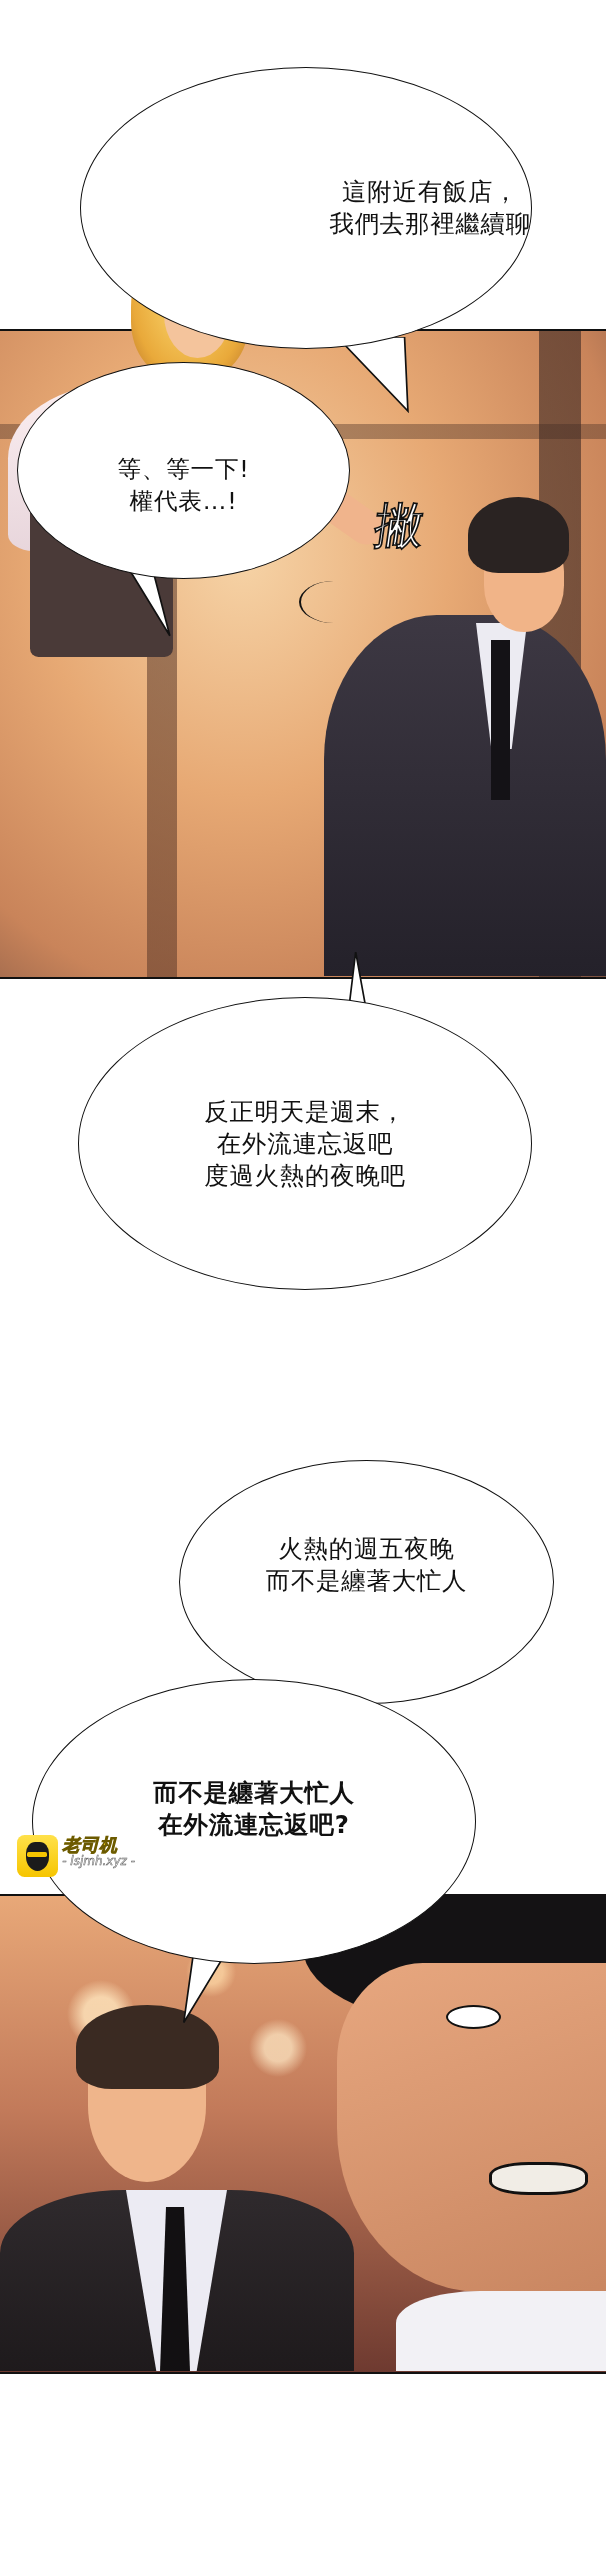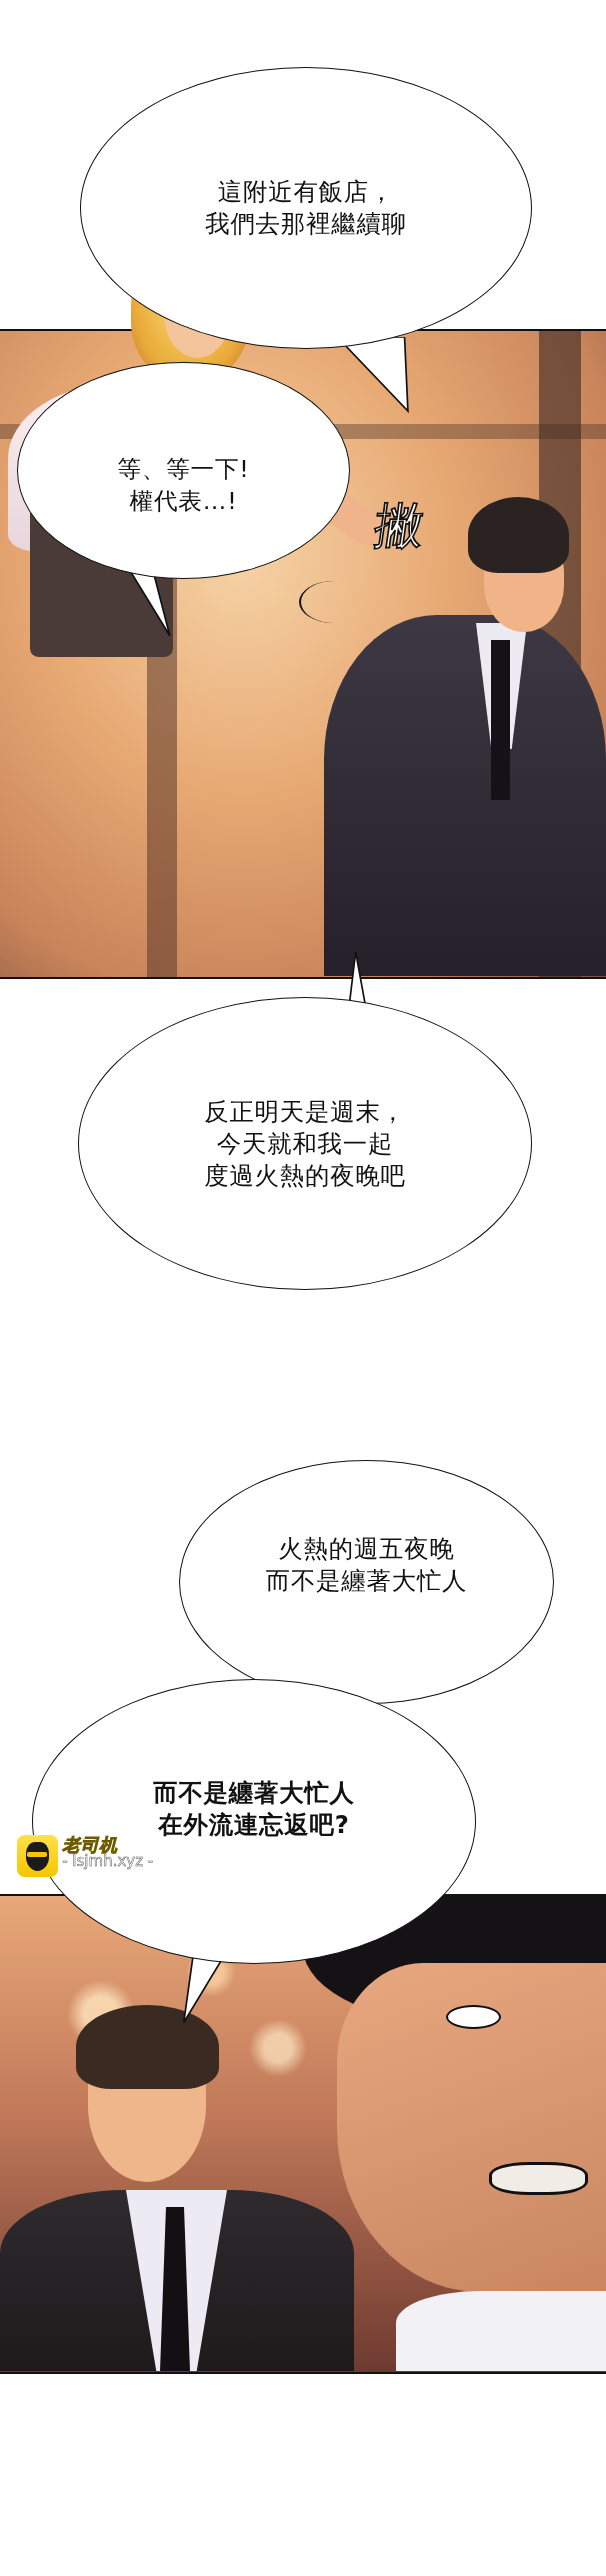--- a/index.html
+++ b/index.html
@@ -39,37 +39,37 @@
   .man3-hair { left: 303px; top: 1894px; width: 303px; height: 135px; background: #141214; border-radius: 0 0 40% 60%; }
   .man3-face { left: 337px; top: 1963px; width: 286px; height: 362px; border-radius: 30% 0 0 50%; background: linear-gradient(160deg,#e7a77f,#c98661); }
   .man3-eye { left: 446px; top: 2005px; width: 51px; height: 20px; border-radius: 50%; background: #fff; border: 2.5px solid #111; }
   .man3-mouth { left: 489px; top: 2162px; width: 93px; height: 27px; border-radius: 40%; background: #f1ede6; border: 3.4px solid #111; }
   .man3-collar { left: 396px; top: 2291px; width: 211px; height: 84px; background: #f2f1f5; border-radius: 40% 0 0 0; }
 
   
   .bubble { position: absolute; background: #fff; border: 1.7px solid #111; border-radius: 50%; display: flex; align-items: center; justify-content: center; text-align: center; box-sizing: border-box; z-index: 3; }
   .bubble .txt { font-size: 24.4px; line-height: 32px; color: #111; white-space: pre-line; letter-spacing: 0.8px; }
   .tail { position: absolute; z-index: 2; }
-  #b1 { left: 80px; top: 67px; width: 452px; height: 282px; }
+  #b1 { left: 80px; top: 67px; width: 452px; height: 282px; justify-content: flex-end; }
   #b2 { left: 17px; top: 362px; width: 333px; height: 217px; }
   #b3 { left: 78px; top: 997px; width: 454px; height: 293px; }
   #b4 { left: 179px; top: 1460px; width: 375px; height: 244px; }
   #b5 { left: 32px; top: 1679px; width: 444px; height: 285px; font-weight: bold; }
   #b2 .txt { font-size: 23.6px; margin-top: 28px; }
   .sfx { position: absolute; left: 375px; top: 493px; font-size: 49px; color: #fff; -webkit-text-stroke: 1.7px #111; transform: skewX(-8deg); z-index: 4; }
   .swoosh { position: absolute; left: 299px; top: 581px; width: 67px; height: 42px; border-left: 2.5px solid #111; border-radius: 60% 0 0 60%; z-index: 4; }
 
   
   .wm { position: absolute; left: 17px; top: 1835px; z-index: 6; display: flex; align-items: flex-start; }
   .wm-logo { width: 41px; height: 42px; border-radius: 7.6px; background: linear-gradient(#ffe14a,#f6c500); display: flex; align-items: center; justify-content: center; }
   .wm-head { width: 23.6px; height: 29px; background: #1b1b1b; border-radius: 40% 40% 50% 50%; position: relative; }
   .wm-glasses { position: absolute; left: 1.7px; top: 10px; width: 20px; height: 5px; background: #f6c500; border-radius: 1.7px; }
   .wm-text { margin-left: 4.2px; display: flex; flex-direction: column; }
   .wm-title { font-size: 17.7px; font-weight: bold; font-style: italic; color: #f7d21a; -webkit-text-stroke: 0.8px #6b5a00; line-height: 20px; letter-spacing: 0.8px; }
-  .wm-url { font-size: 15px; color: #fff; -webkit-text-stroke: 0.5px #555; line-height: 13.5px; }
+  .wm-url { font-size: 12px; color: #fff; -webkit-text-stroke: 0.5px #555; font-style: italic; line-height: 13.5px; }
 </style>
 </head>
 <body>
 
 <svg class="tail" style="left:337px;top:337px" width="93" height="80" viewBox="0 0 110 95">
   <polygon points="0,0 80,0 84,88" fill="#fff" stroke="#111" stroke-width="2"></polygon>
 </svg>
 <div class="bubble" id="b1">
   <span class="txt">這附近有飯店，
 我們去那裡繼續聊</span>
@@ -97,21 +97,21 @@
 <div class="bubble" id="b2">
   <span class="txt">等、等一下!
 權代表…!</span>
 </div>
 
 <svg class="tail" style="left:337px;top:952px" width="34" height="59" viewBox="0 0 40 70">
   <polygon points="22,0 14,66 34,66" fill="#fff" stroke="#111" stroke-width="2"></polygon>
 </svg>
 <div class="bubble" id="b3">
   <span class="txt">反正明天是週末，
-今天就和我一起
+在外流連忘返吧
 度過火熱的夜晚吧</span>
 </div>
 
 <div class="bubble" id="b4">
   <span class="txt" style="margin-top:-34px">火熱的週五夜晚
 而不是纏著大忙人</span>
 </div>
 
 <div class="panel" id="panel2"></div>
 <div class="figure man3-hair" style="z-index:1"></div>

